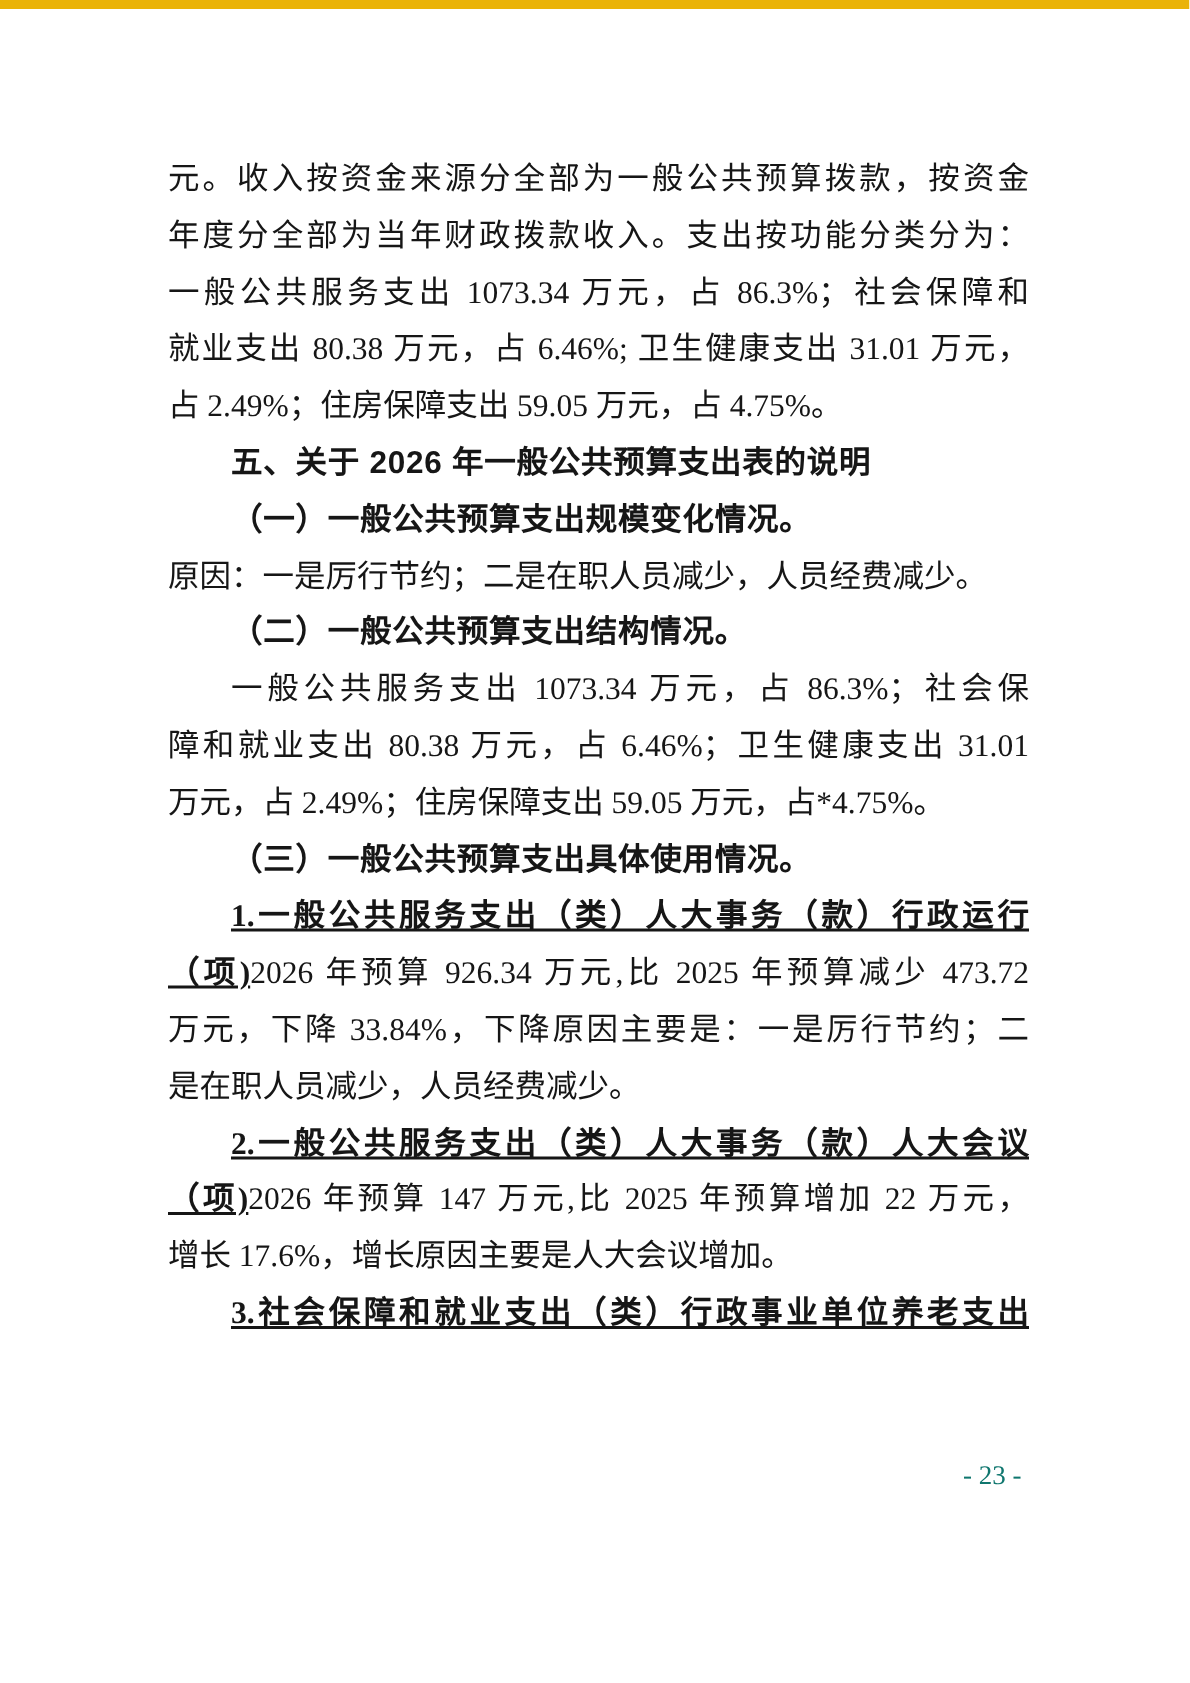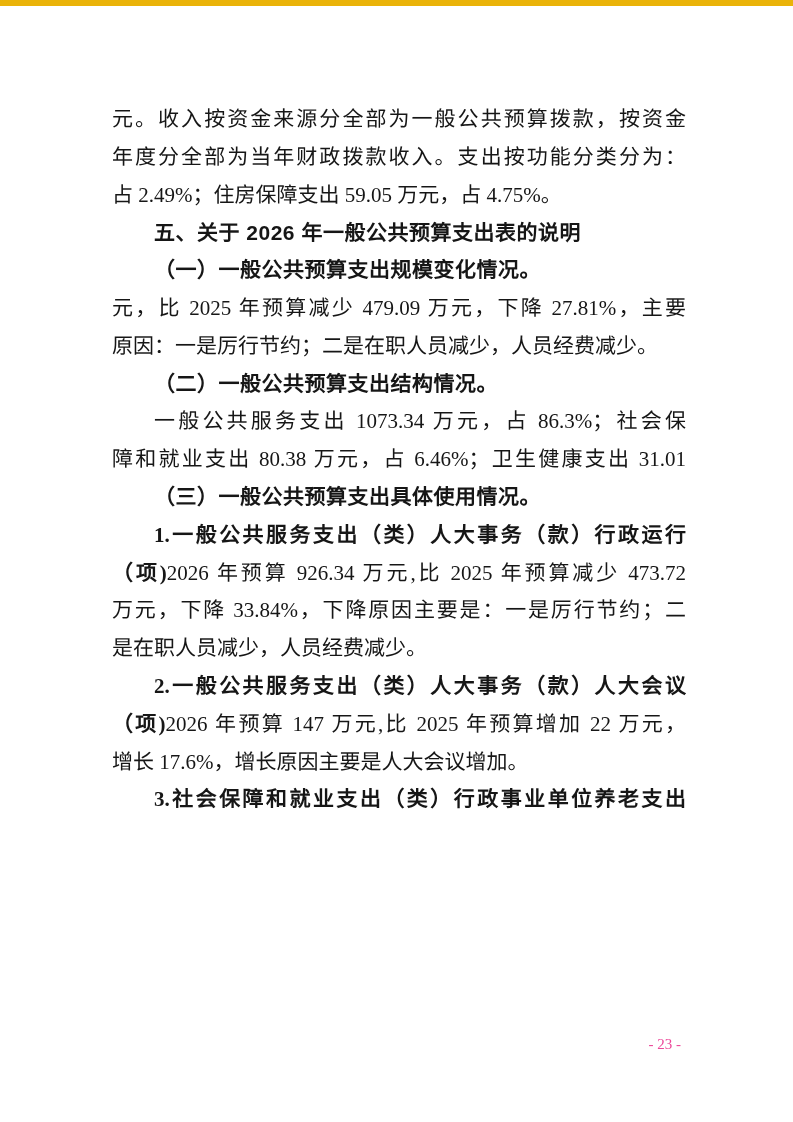--- a/index.html
+++ b/index.html
@@ -30,63 +30,65 @@
     overflow: hidden;
     text-align: justify;
     text-align-last: justify;
     text-justify: inter-ideograph;
   }
   .end {
     text-align: left;
     text-align-last: left;
   }
   .ind { text-indent: 2em; }
-  .b   { font-weight: bold; }
+  .b   { font-weight: bold; text-decoration: underline; }
   .h1 {
     font-weight: bold;
     font-family: Liberation Sans, sans-serif;
     text-align: left;
     text-align-last: left;
     letter-spacing: 0.5px;
   }
   .h2 {
     font-weight: bold;
     text-align: left;
     text-align-last: left;
     letter-spacing: 0.5px;
   }
   .pageno {
     position: absolute;
-    top: 1025px;
+    top: 964px;
     right: 112px;
-    font-size: 15px;
+    font-size: 18px;
     line-height: 26px;
-    color: #ec4899;
+    color: #0f766e;
     font-family: "Liberation Serif", "DejaVu Serif", serif;
   }
 </style>
 </head>
 <body>
 
 <div class="page">
   <div class="content">
 
     <div class="ln">元。收入按资金来源分全部为一般公共预算拨款，按资金</div>
     <div class="ln">年度分全部为当年财政拨款收入。支出按功能分类分为：</div>
+    <div class="ln">一般公共服务支出 1073.34 万元，占 86.3%；社会保障和</div>
+    <div class="ln">就业支出 80.38 万元，占 6.46%; 卫生健康支出 31.01 万元，</div>
     <div class="ln end">占 2.49%；住房保障支出 59.05 万元，占 4.75%。</div>
 
     <div class="ln h1 ind">五、关于 2026 年一般公共预算支出表的说明</div>
 
     <div class="ln h2 ind">（一）一般公共预算支出规模变化情况。</div>
-    <div class="ln">元，比 2025 年预算减少 479.09 万元，下降 27.81%，主要</div>
     <div class="ln end">原因：一是厉行节约；二是在职人员减少，人员经费减少。</div>
 
     <div class="ln h2 ind">（二）一般公共预算支出结构情况。</div>
     <div class="ln ind">一般公共服务支出 1073.34 万元，占 86.3%；社会保</div>
     <div class="ln">障和就业支出 80.38 万元，占 6.46%；卫生健康支出 31.01</div>
+    <div class="ln end">万元，占 2.49%；住房保障支出 59.05 万元，占*4.75%。</div>
 
     <div class="ln h2 ind">（三）一般公共预算支出具体使用情况。</div>
 
     <div class="ln b ind">1.一般公共服务支出（类）人大事务（款）行政运行</div>
     <div class="ln"><span class="b">（项)</span><span>2026 年预算 926.34 万元,比 2025 年预算减少 473.72</span></div>
     <div class="ln">万元，下降 33.84%，下降原因主要是：一是厉行节约；二</div>
     <div class="ln end">是在职人员减少，人员经费减少。</div>
 
     <div class="ln b ind">2.一般公共服务支出（类）人大事务（款）人大会议</div>
     <div class="ln"><span class="b">（项)</span><span>2026 年预算 147 万元,比 2025 年预算增加 22 万元，</span></div>

